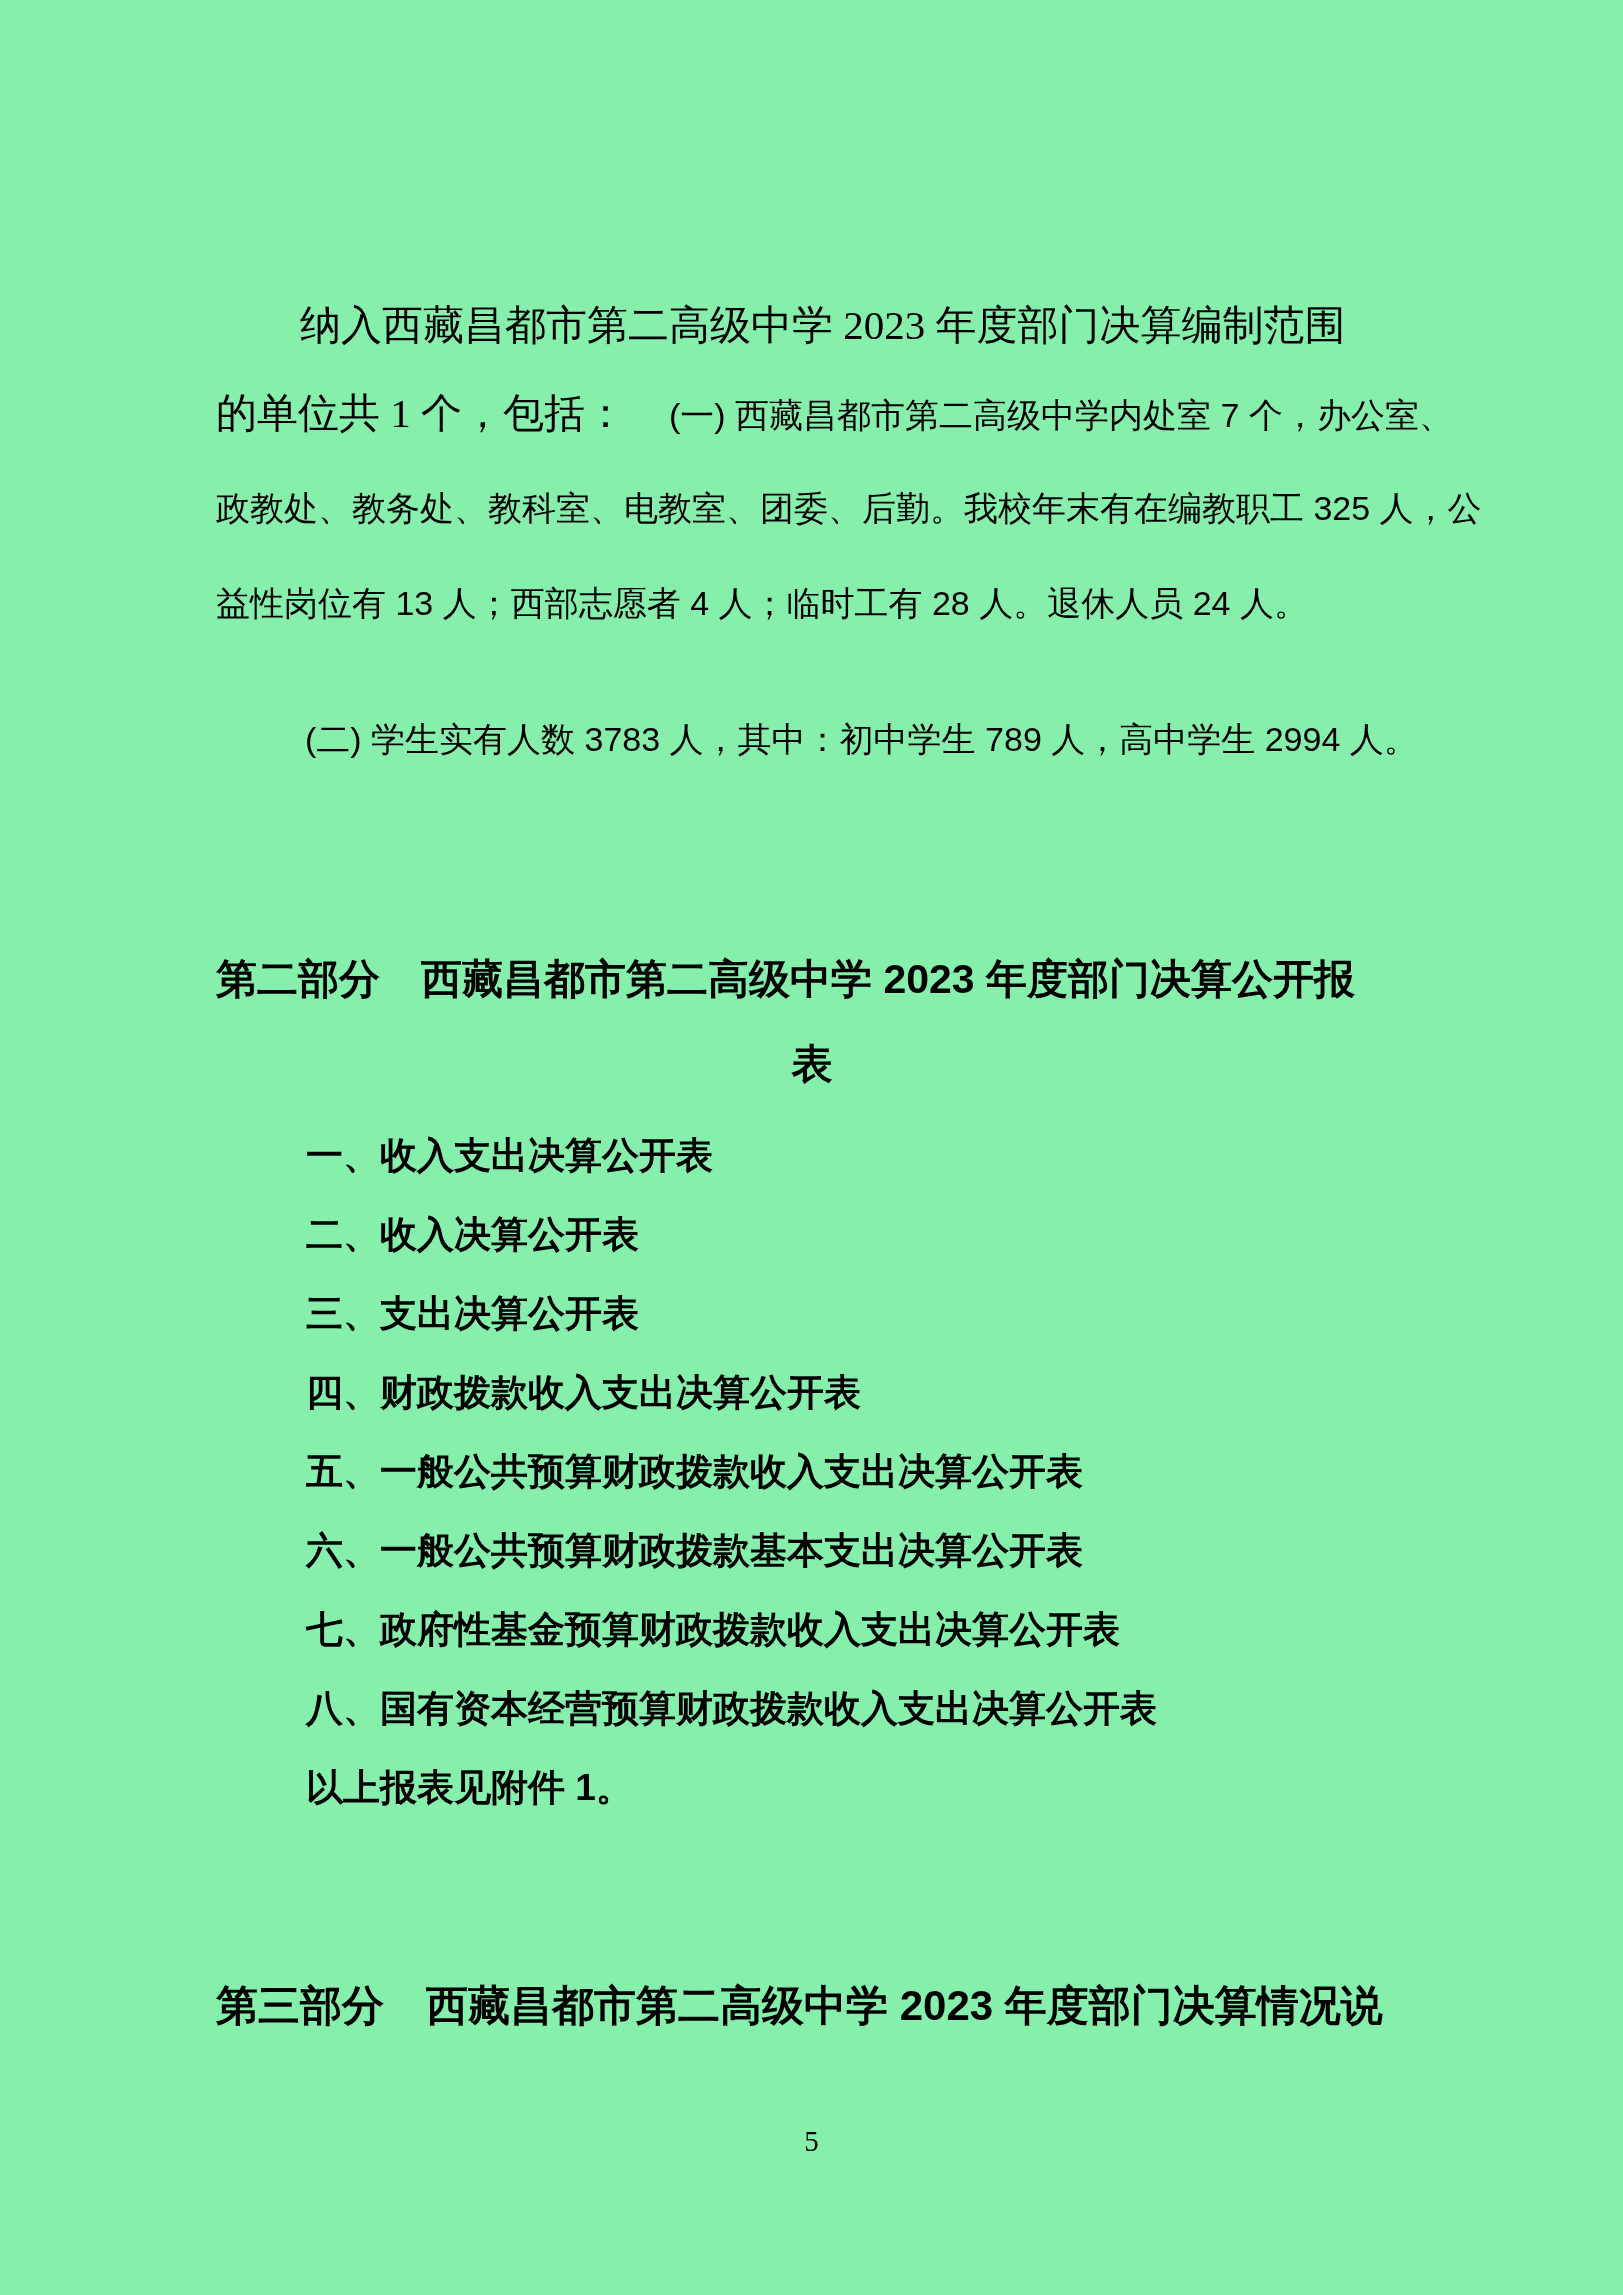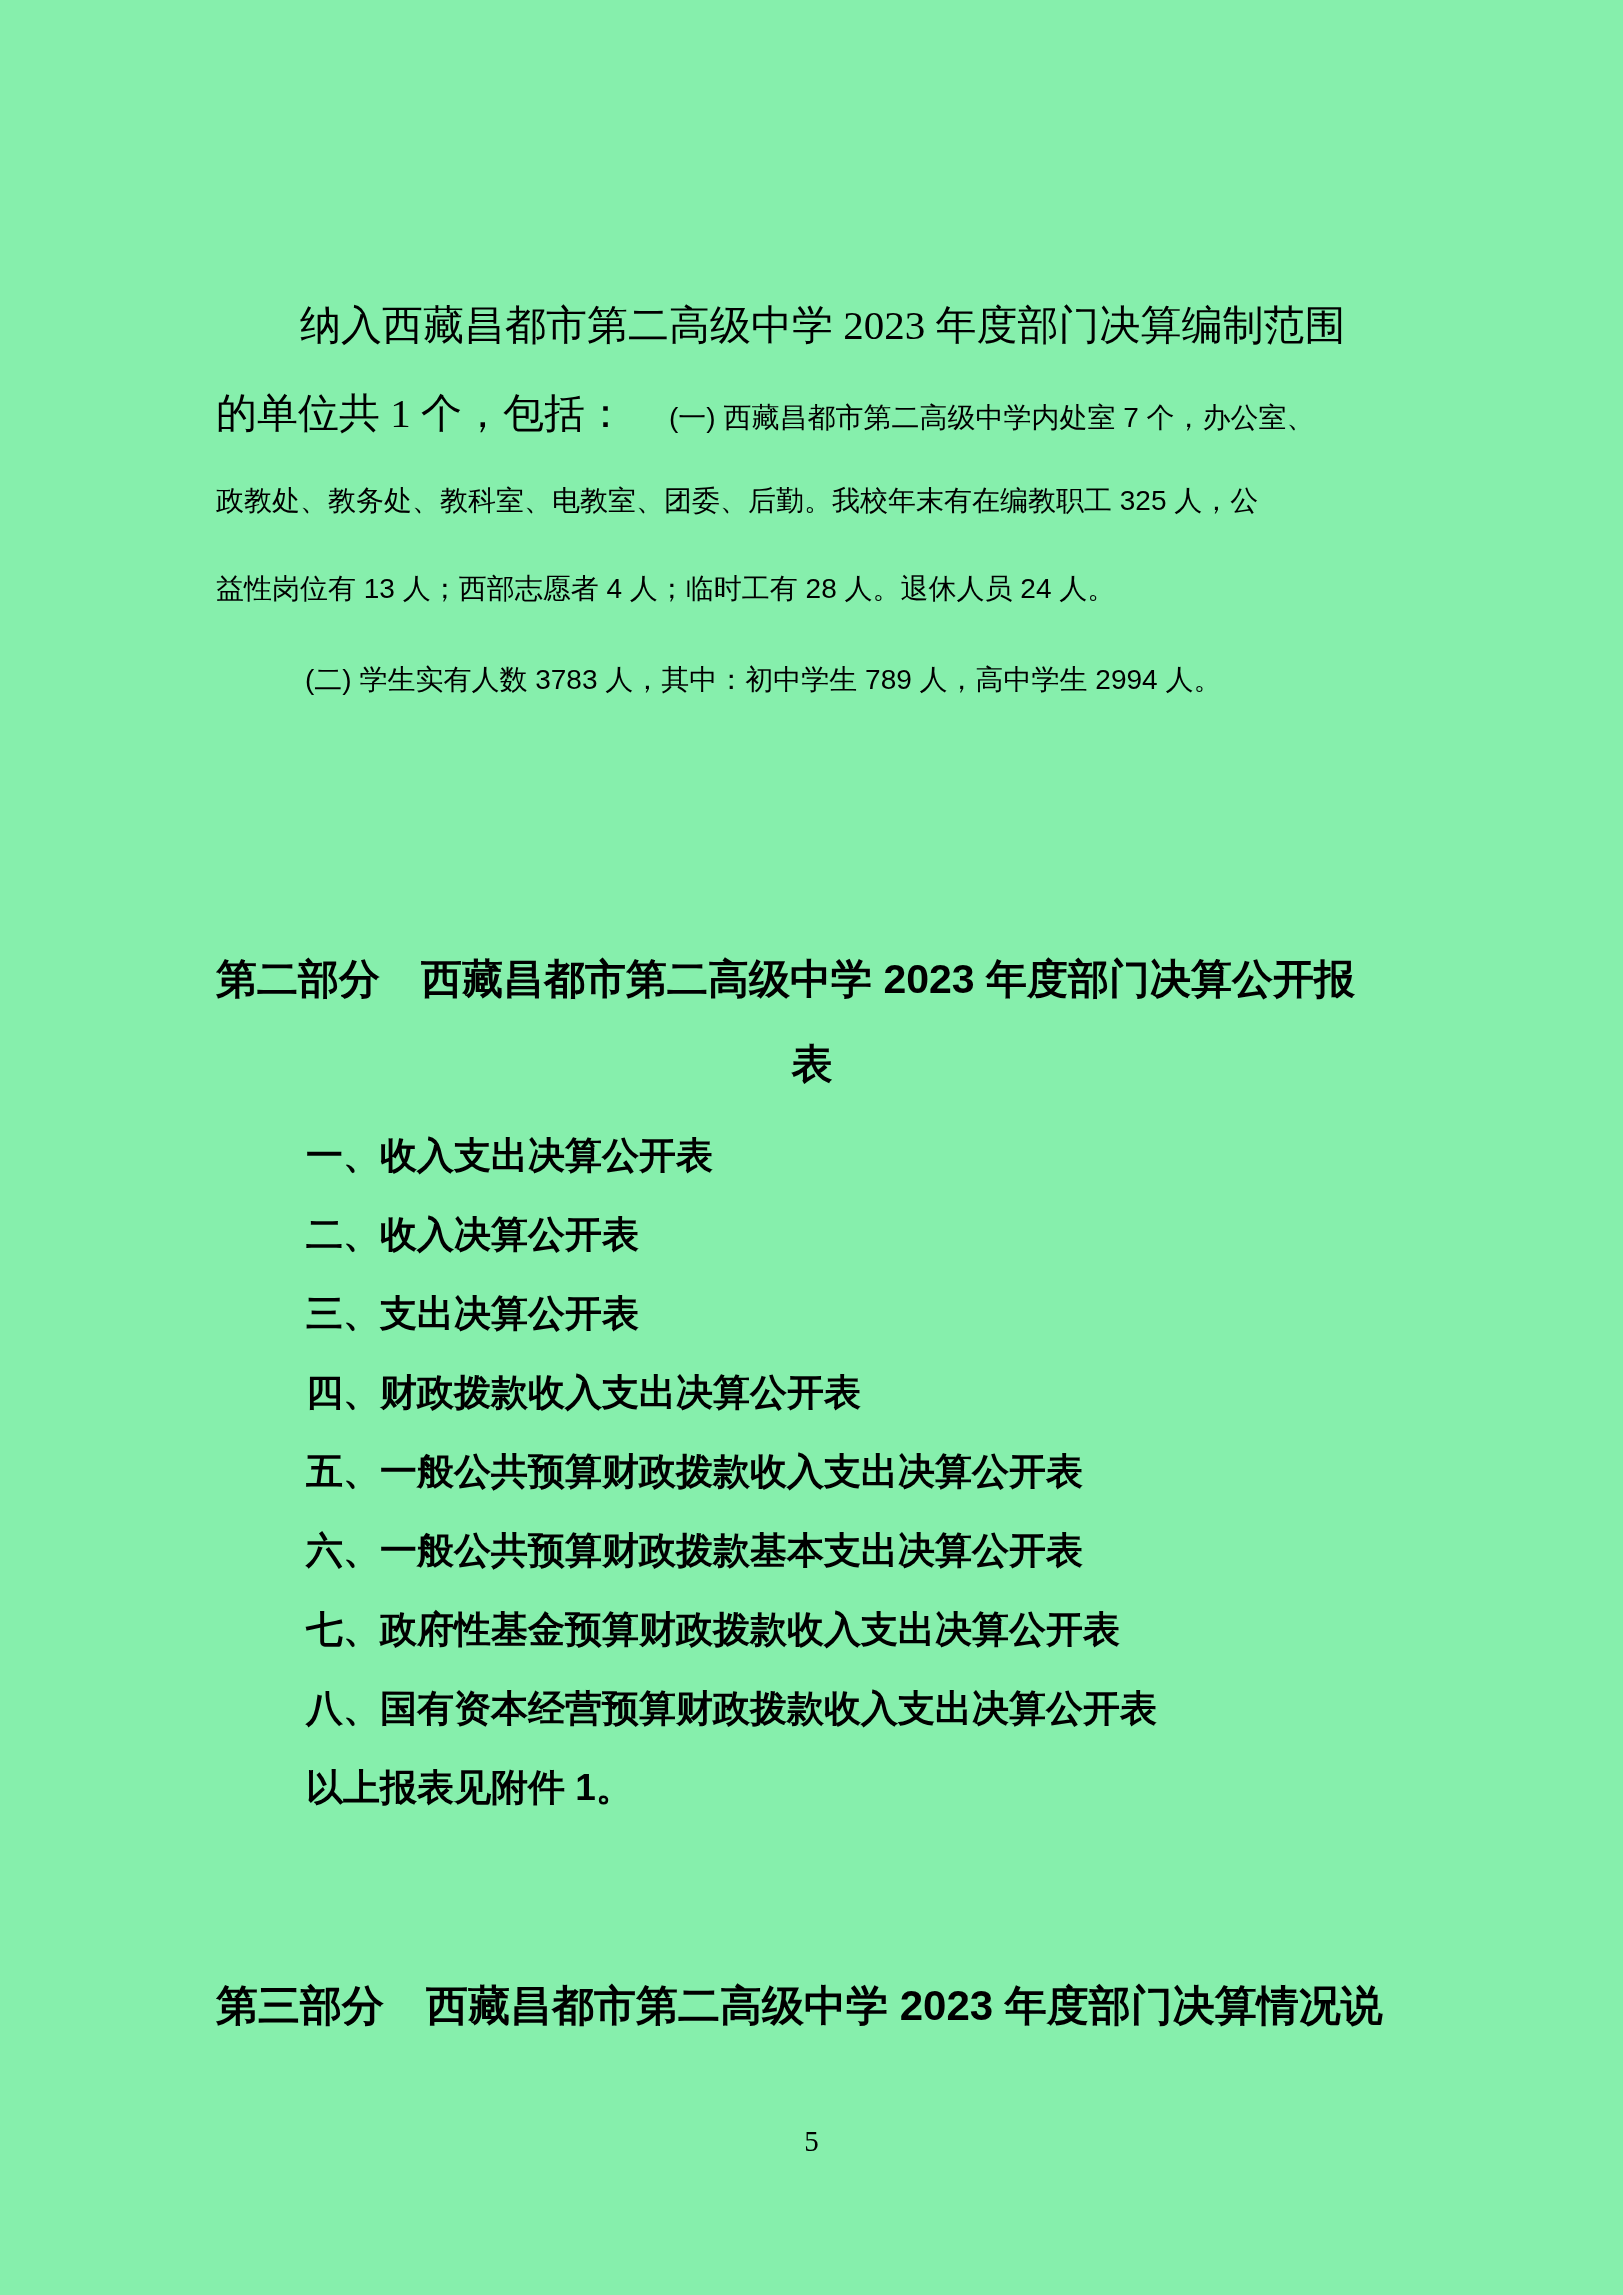--- a/index.html
+++ b/index.html
@@ -14,26 +14,26 @@
   }
   .serif{font-family:"Liberation Serif","DejaVu Serif",serif;}
   .sans{font-family:"Liberation Sans","DejaVu Sans",sans-serif;}
 
   .content-block{position:absolute;left:216px;width:1192px;}
 
   
   .para1{top:281px;}
   .para1 .line{height:88px;line-height:88px;white-space:nowrap;}
   .fs-serif{font-size:41px;}
-  .fs-sans{font-size:28px;}
+  .fs-sans{font-size:34px;margin-top:7px;}
   .indent-serif{padding-left:84px;}
   .run-gap{display:inline-block;width:43px;}
 
   
-  .para2{top:636px;}
+  .para2{top:688px;}
   .para2 .line{height:88px;line-height:88px;white-space:nowrap;padding-left:89px;}
 
   
   .h2block{top:937px;font-weight:700;font-size:41px;}
   .h2block .hline{height:85px;line-height:85px;white-space:nowrap;}
   .h2block .hline.centered{text-align:center;}
 
   
   .listblock{top:1116px;font-weight:700;font-size:37px;}
   .listblock .item{height:79px;line-height:79px;white-space:nowrap;padding-left:90px;}

